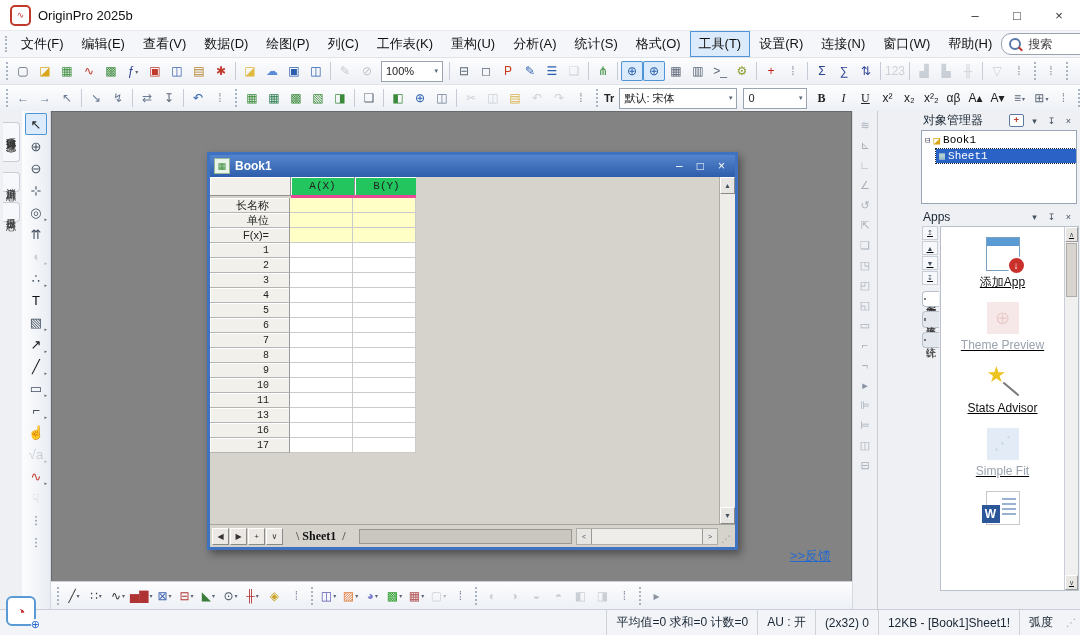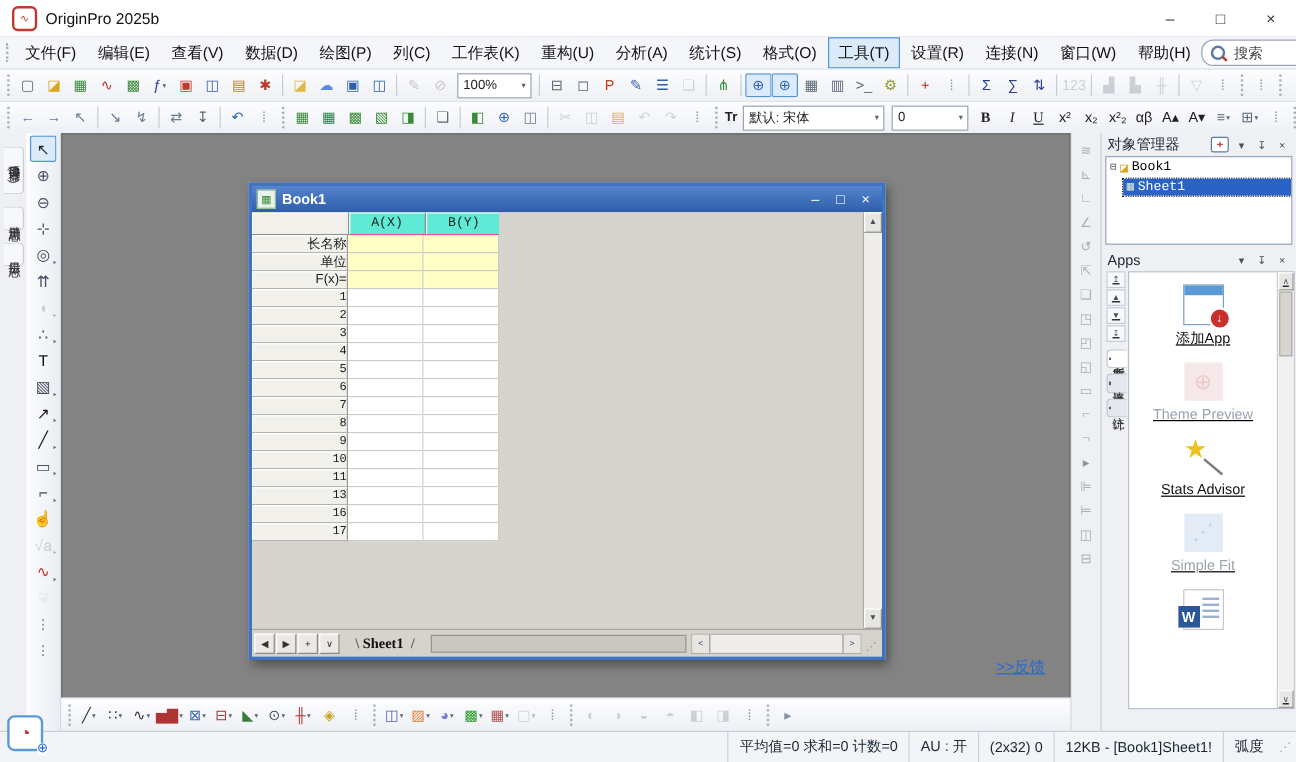--- a/index.html
+++ b/index.html
@@ -56,21 +56,21 @@
   .feedback{position:absolute;right:20px;bottom:16px;font-size:13px;color:#2569d0;text-decoration:underline;}
 
   
   .bottom-tb{height:27px;display:flex;align-items:center;background:linear-gradient(#fdfdfe,#edf0f5);border-top:1px solid #c9ced8;flex:none;white-space:nowrap;overflow:hidden;padding:0 2px;}
 
   
   .right-strip{width:24px;background:#eef0f4;border-left:1px solid #d4d9e2;flex:none;display:flex;flex-direction:column;align-items:center;padding-top:4px;overflow:hidden;}
   .rsi{width:18px;height:18px;display:flex;align-items:center;justify-content:center;font-size:11px;margin:1px 0;flex:none;}
 
   
-  .right-panel{width:162px;background:#eef0f4;border-left:1px solid #c8cdd6;flex:none;display:flex;flex-direction:column;min-height:0;}
+  .right-panel{width:162px;background:#eef0f4;border-left:1px solid #c8cdd6;flex:none;display:flex;flex-direction:column;min-height:0;padding-left:40px;}
   .panel-h{height:19px;display:flex;align-items:center;padding:0 5px;font-size:12px;color:#1a2633;flex:none;}
   .ph-ics{margin-left:auto;display:flex;align-items:center;gap:4px;}
   .ph-ic{font-size:9px;color:#44505e;width:13px;text-align:center;}
   .ph-comment{width:13px;height:11px;border:1px solid #5b7aa8;border-radius:2px;color:#c0392b;font-size:9px;font-weight:bold;line-height:10px;text-align:center;background:#fff;}
   .om-box{margin:0 3px 3px 3px;background:#fff;border:1px solid #98a6b8;height:72px;font-family:"Liberation Mono",monospace;font-size:11px;overflow:hidden;flex:none;}
   .om-row{display:flex;align-items:center;height:16px;padding:1px 3px;gap:3px;}
   .om-exp{font-size:9px;color:#556;}
   .om-folder{color:#d9a51a;font-size:11px;}
   .om-grid-ic{color:#d0e8d0;font-size:10px;}
   .om-sheet{background:#2a63c5;color:#fff;outline:1px dotted #1a2633;display:flex;align-items:center;gap:3px;padding:0 3px;height:14px;margin-left:14px;}
@@ -118,22 +118,22 @@
   .bookwin{position:absolute;left:155px;top:40px;width:525px;height:392px;border:3px solid #3f73c2;background:#d6d3cd;box-shadow:3px 4px 8px rgba(0,0,0,.4);display:flex;flex-direction:column;}
   .bk-title{height:22px;background:linear-gradient(180deg,#5585cc,#2e5dab);display:flex;align-items:center;padding:0 4px;flex:none;}
   .bk-ic{width:14px;height:14px;background:#e8f4e8;border:1px solid #9ab89a;color:#3a8a3a;font-size:9px;display:flex;align-items:center;justify-content:center;margin-right:5px;flex:none;}
   .bk-name{color:#fff;font-size:12px;font-weight:bold;}
   .bk-ctrls{margin-left:auto;display:flex;gap:14px;padding-right:6px;}
   .bk-c{color:#fff;font-size:12px;line-height:1;}
   .bk-body{flex:1;display:flex;min-height:0;background:#d6d3cd;}
   .gridwrap{width:206px;flex:none;overflow:hidden;background:#d6d3cd;}
   .grow{display:flex;}
   .gcorner{width:80px;height:18px;flex:none;background:#f1f0ea;border-right:1px solid #8f8f8f;border-bottom:1px solid #8f8f8f;box-shadow:inset 1px 1px 0 #fff;}
-  .gch{width:63px;height:18px;flex:none;background:#5eead4;border-right:1px solid #8f8f8f;border-bottom:1px solid #ec4899;box-shadow:inset 1px 1px 0 #fff;font-family:"Liberation Mono",monospace;font-size:11px;display:flex;align-items:center;justify-content:center;color:#222;}
-  .grh{width:80px;height:15px;flex:none;background:#f1f0ea;border-right:1px solid #9a9a9a;border-bottom:1px solid #b5b5b5;box-shadow:inset 1px 1px 0 #fff;font-size:11px;display:flex;align-items:center;justify-content:flex-end;padding-right:0;box-sizing:border-box;color:#222;}
+  .gch{width:63px;height:18px;flex:none;background:#22c55e;border-right:1px solid #8f8f8f;border-bottom:3px solid #ec4899;box-shadow:inset 1px 1px 0 #fff;font-family:"Liberation Mono",monospace;font-size:11px;display:flex;align-items:center;justify-content:center;color:#222;}
+  .grh{width:80px;height:15px;flex:none;background:#f1f0ea;border-right:1px solid #9a9a9a;border-bottom:1px solid #b5b5b5;box-shadow:inset 1px 1px 0 #fff;font-size:11px;display:flex;align-items:center;justify-content:flex-end;padding-right:20px;box-sizing:border-box;color:#222;}
   .grh.num{font-family:"Liberation Mono",monospace;font-size:10px;}
   .gcell{width:63px;height:15px;flex:none;background:#fff;border-right:1px solid #cbcbcb;border-bottom:1px solid #cbcbcb;box-sizing:border-box;}
   .gcell.ylw{background:#ffffc6;}
   .bk-empty{flex:1;background:#d6d3cd;}
   .vscroll{width:15px;flex:none;background:#efedea;border-left:1px solid #b0aca6;display:flex;flex-direction:column;}
   .vs-btn{height:15px;font-size:7px;color:#44505e;display:flex;align-items:center;justify-content:center;background:#e8e6e2;border:1px solid #fff;border-right-color:#8a8a8a;border-bottom-color:#8a8a8a;flex:none;}
   .bk-bottom{height:20px;flex:none;background:#d6d3cd;border-top:1px solid #a8a49e;display:flex;align-items:center;padding:1px 2px;gap:1px;}
   .nbtn{width:15px;height:15px;background:#ece9e4;border:1px solid #fff;border-right-color:#8a8a8a;border-bottom-color:#8a8a8a;font-size:8px;display:flex;align-items:center;justify-content:center;color:#333;flex:none;}
   .stab{padding:0 12px;font:bold 12px "Liberation Serif",serif;font-style:normal;color:#111;display:flex;align-items:center;height:17px;}
   .stab::before{content:"\\";color:#555;margin-right:3px;}

